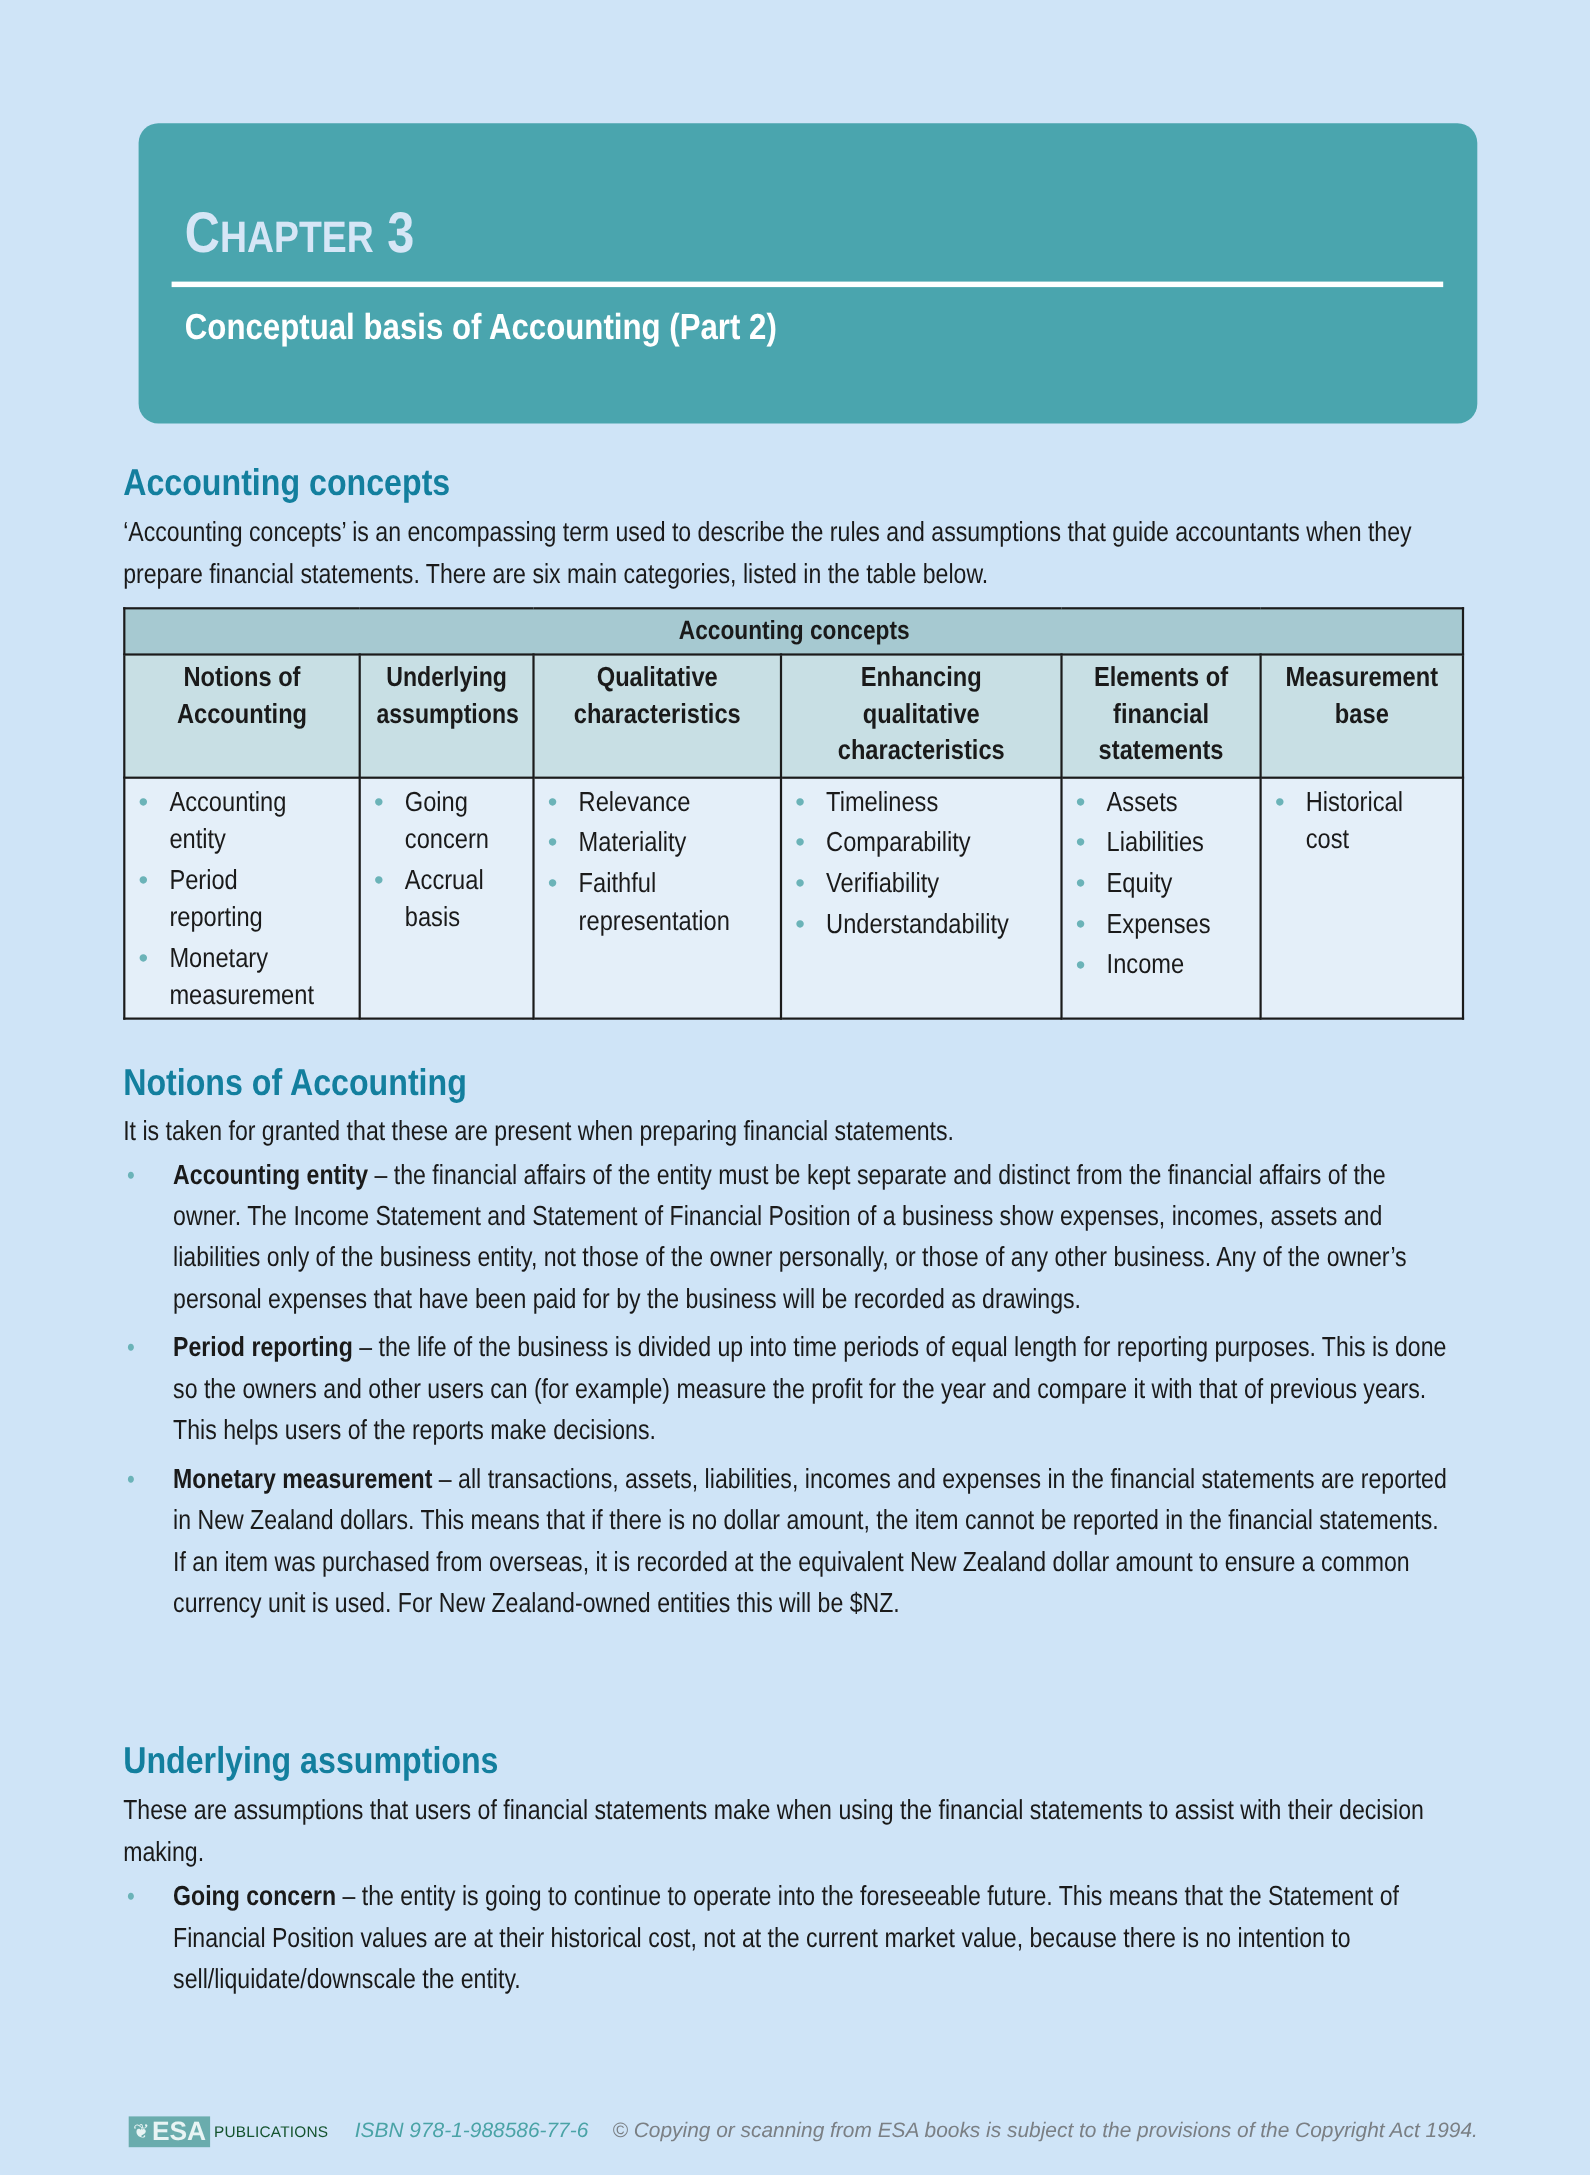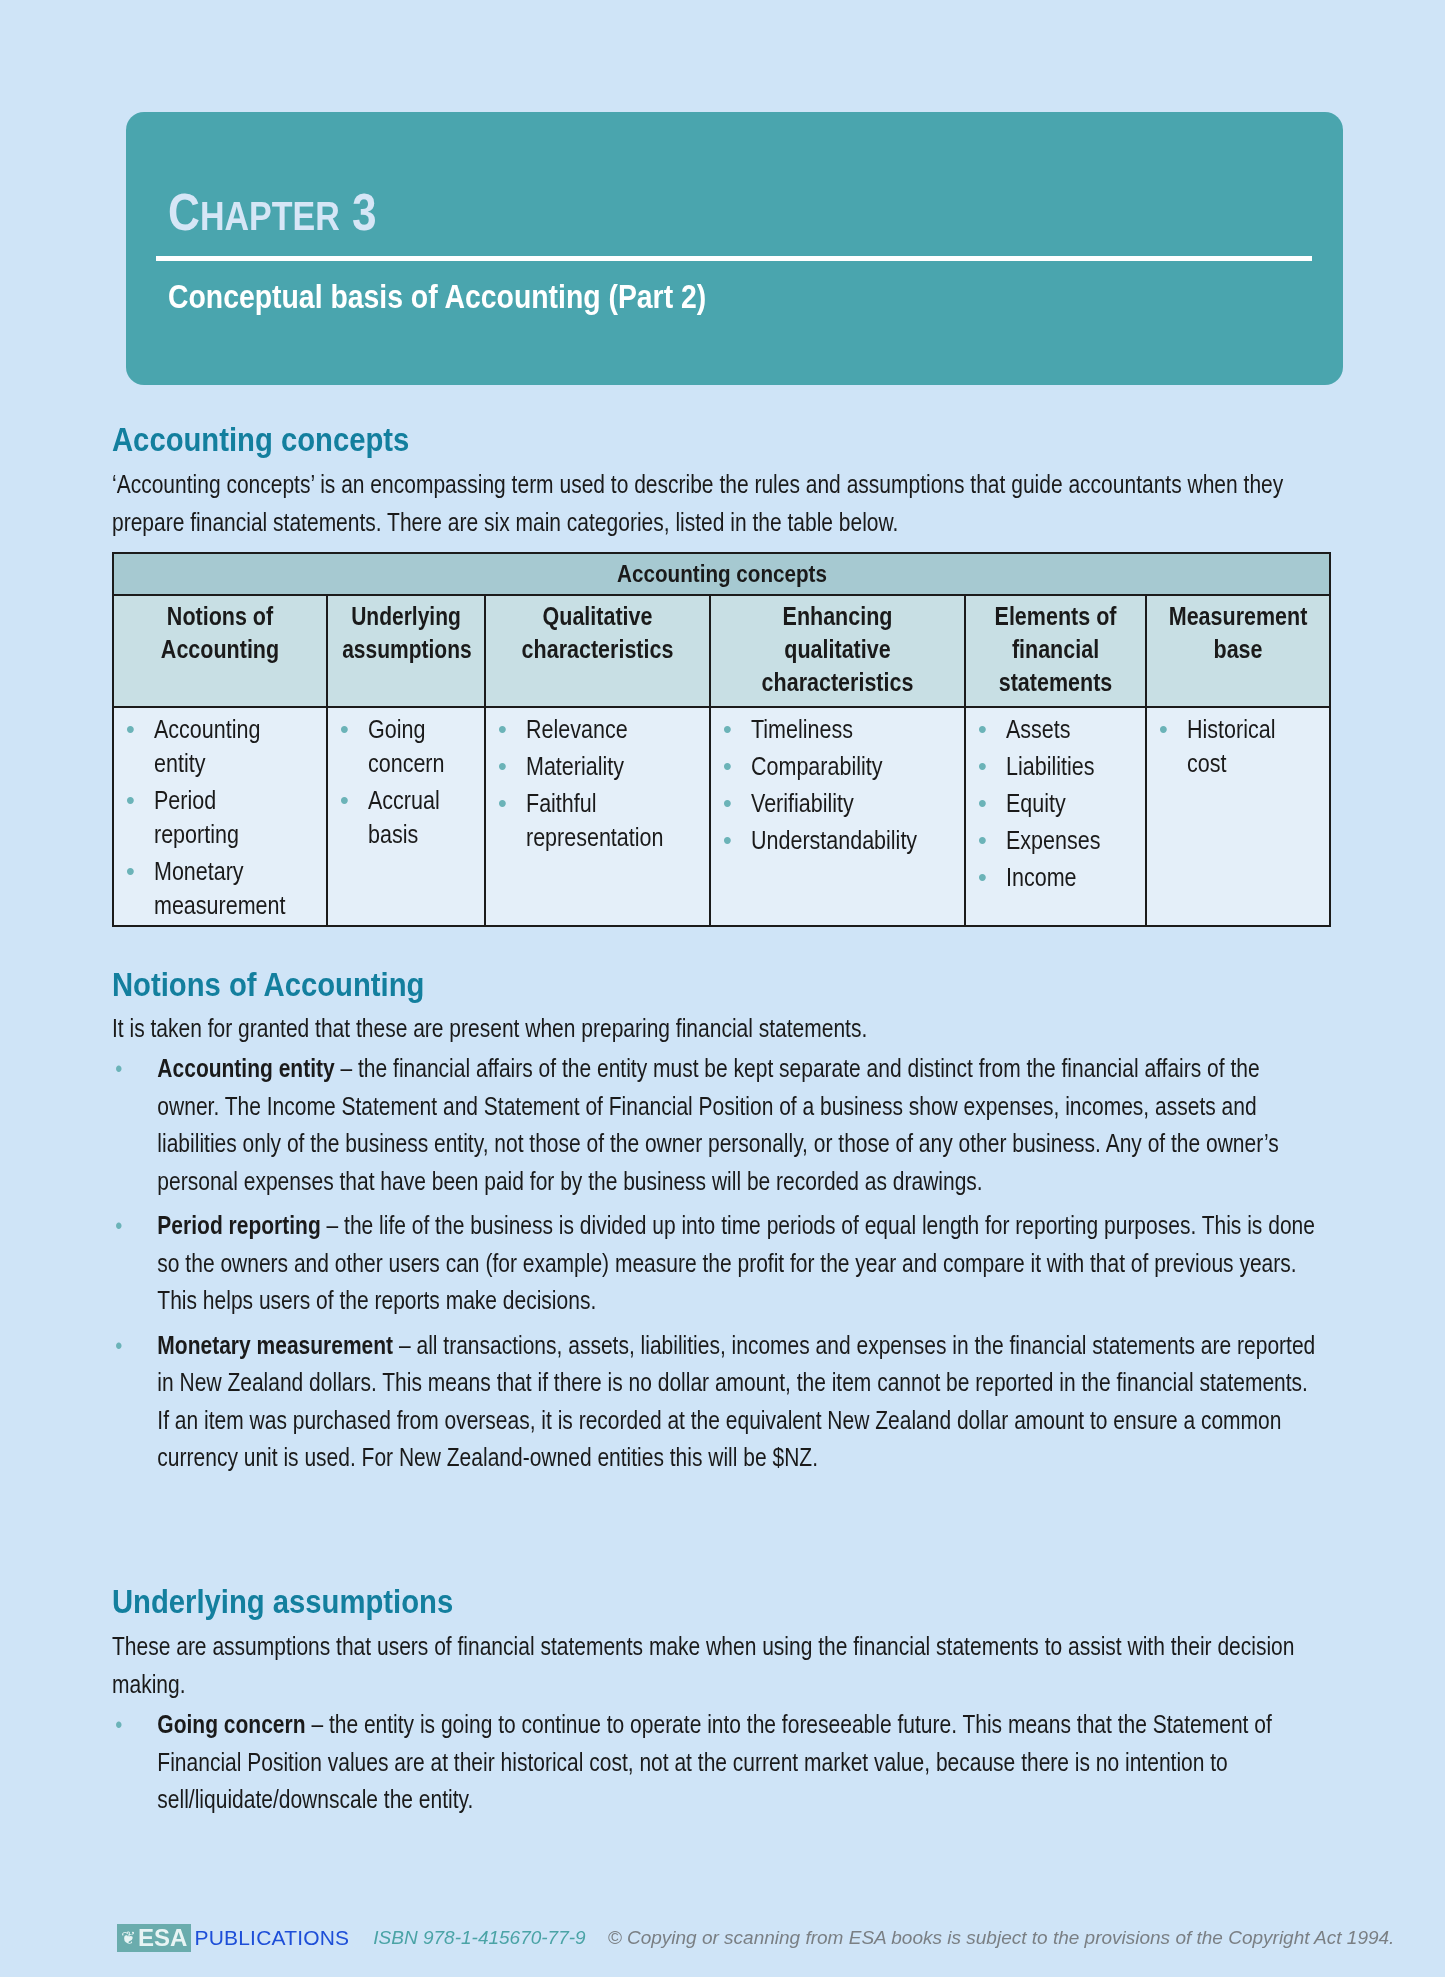--- a/index.html
+++ b/index.html
@@ -64,21 +64,21 @@
   .cell-list li { position: relative; padding-left: 34px; line-height: 34px; font-size: 25px; margin-bottom: 3px; }
   .cell-list li .dot { position: absolute; left: 6px; color: #6bb3b8; }
   .narrow { display: inline-block; transform: scaleX(0.86); transform-origin: center; white-space: nowrap; }
   .narrow-l { display: inline-block; transform: scaleX(0.86); transform-origin: left; }
 
   .footer { position: absolute; left: 117px; top: 1924px; height: 28px; display: flex; align-items: center; white-space: nowrap; }
   .logo-box {
     background: #6aacad; color: #e8f4f4; font-weight: bold; font-size: 24px; height: 28px;
     padding: 0 4px; display: flex; align-items: center; gap: 2px;
   }
-  .logo-pub { color: #1d4ed8; font-size: 21px; margin-left: 3px; letter-spacing: 0.2px; }
+  .logo-pub { color: #14532d; font-size: 14px; margin-left: 3px; letter-spacing: 0.2px; }
   .isbn { color: #4aa3a6; font-style: italic; font-size: 19px; margin-left: 24px; }
   .copyright { color: #7a7f84; font-style: italic; font-size: 19px; margin-left: 22px; }
 </style>
 </head>
 <body>
 
 <div class="banner">
   <div class="chapter-title">
     <span>C</span><span class="sc">HAPTER</span>
     <span>3</span>
@@ -183,15 +183,15 @@
 <ul class="bullets" style="top:1706px;">
   <li><span class="dot">•</span><b>Going concern</b><span> – the entity is going to continue to operate into the foreseeable future. This means that the Statement of Financial Position values are at their historical cost, not at the current market value, because there is no intention to sell/liquidate/downscale the entity.</span></li>
 </ul>
 
 <div class="footer">
   <div class="logo-box">
     <span style="font-size:18px;">❦</span>
     <span>ESA</span>
   </div>
   <span class="logo-pub">PUBLICATIONS</span>
-  <span class="isbn">ISBN 978-1-415670-77-9</span>
+  <span class="isbn">ISBN 978-1-988586-77-6</span>
   <span class="copyright">© Copying or scanning from ESA books is subject to the provisions of the Copyright Act 1994.</span>
 </div>
 
 </body></html>

